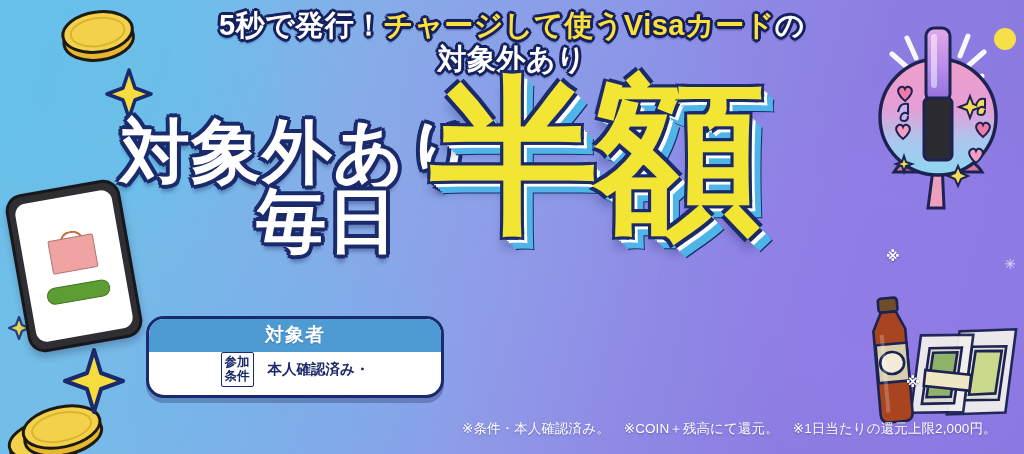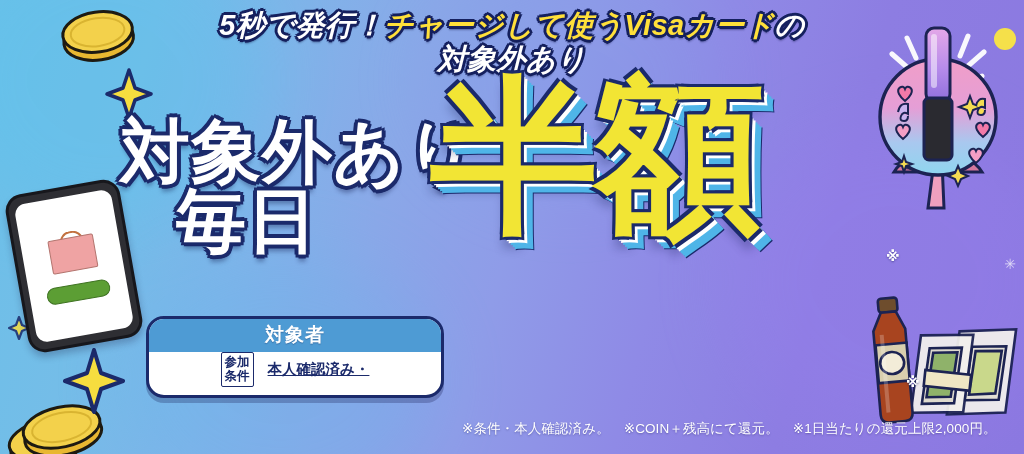--- a/index.html
+++ b/index.html
@@ -15,21 +15,21 @@
   .blob{position:absolute;border-radius:50%;filter:blur(34px);opacity:.30;pointer-events:none;}
   .blob.b1{left:-60px;top:-70px;width:330px;height:300px;background:#57c4ee;}
   .blob.b2{left:120px;top:250px;width:320px;height:260px;background:#5fb8ec;opacity:.22;}
   .blob.b3{right:-40px;top:120px;width:340px;height:320px;background:#9a7ff0;opacity:.26;}
   .blob.b4{left:420px;top:-40px;width:300px;height:240px;background:#7f9fe8;opacity:.20;}
 
   
   .headline{
     position:absolute;left:0;right:0;top:8px;text-align:center;
     line-height:1.18;z-index:7;
-    font-size:29px;font-weight:bold;letter-spacing:.5px;font-style:italic;
+    font-size:29px;font-weight:bold;letter-spacing:.5px;
   }
   .headline .ln{display:block;}
   .headline .w{color:#ffffff;}
   .headline .y{color:#ffe03a;}
   .headline .ln{
     text-shadow:
       -2px -2px 0 #15205e, 2px -2px 0 #15205e,-2px 2px 0 #15205e, 2px 2px 0 #15205e,
       -3px 0 0 #15205e, 3px 0 0 #15205e, 0 -3px 0 #15205e, 0 3px 0 #15205e,
       0 4px 2px rgba(10,16,60,.40);
   }
@@ -38,21 +38,21 @@
   .lead{
     position:absolute;left:120px;top:118px;z-index:8;
     font-size:70px;font-weight:bold;color:#ffffff;line-height:.99;
     letter-spacing:1px;
     text-shadow:
       -3px -3px 0 #1b2a6b, 3px -3px 0 #1b2a6b,-3px 3px 0 #1b2a6b, 3px 3px 0 #1b2a6b,
       -4px 0 0 #1b2a6b, 4px 0 0 #1b2a6b, 0 -4px 0 #1b2a6b, 0 4px 0 #1b2a6b,
       0 7px 4px rgba(12,20,70,.35);
   }
   .lead .l1{display:block;}
-  .lead .l2{display:block;margin-left:56px;}
+  .lead .l2{display:block;margin-left:56px;text-align:center;}
 
   
   .hangaku{
     position:absolute;left:430px;top:72px;z-index:9;
     font-size:168px;font-weight:bold;color:#f2e534;line-height:1;
     letter-spacing:-2px;
     text-shadow:
       -3px -3px 0 #1b2a6b, 3px -3px 0 #1b2a6b,-3px 3px 0 #1b2a6b, 3px 3px 0 #1b2a6b,
        4px 4px 0 #ffffff, 6px 6px 0 #ffffff,
        8px 8px 0 #4fb5e8, 10px 10px 0 #4fb5e8, 12px 12px 0 #4fb5e8,
@@ -104,21 +104,21 @@
   }
   .card-cond{
     display:flex;align-items:center;justify-content:center;
     gap:14px;padding:0 0 8px 0;
   }
   .cond-badge{
     border:1.6px solid #1b2a6b;color:#1b2a6b;font-size:12.5px;font-weight:bold;
     line-height:1.15;padding:2px 3px;text-align:center;border-radius:2px;
   }
   .cond-badge i{font-style:normal;display:block;}
-  .cond-text{color:#1b2a6b;font-size:14.5px;font-weight:bold;line-height:1.25;text-align:left;text-decoration:underline;}
+  .cond-text{color:#1b2a6b;font-size:14.5px;font-weight:bold;line-height:1.25;text-align:left;}
   .cond-text i{font-style:normal;display:block;}
 
   
   .deco{position:absolute;pointer-events:none;}
 
   
   .coin{width:100%;height:100%;}
 
   
   .sparkle svg{width:100%;height:100%;display:block;}

